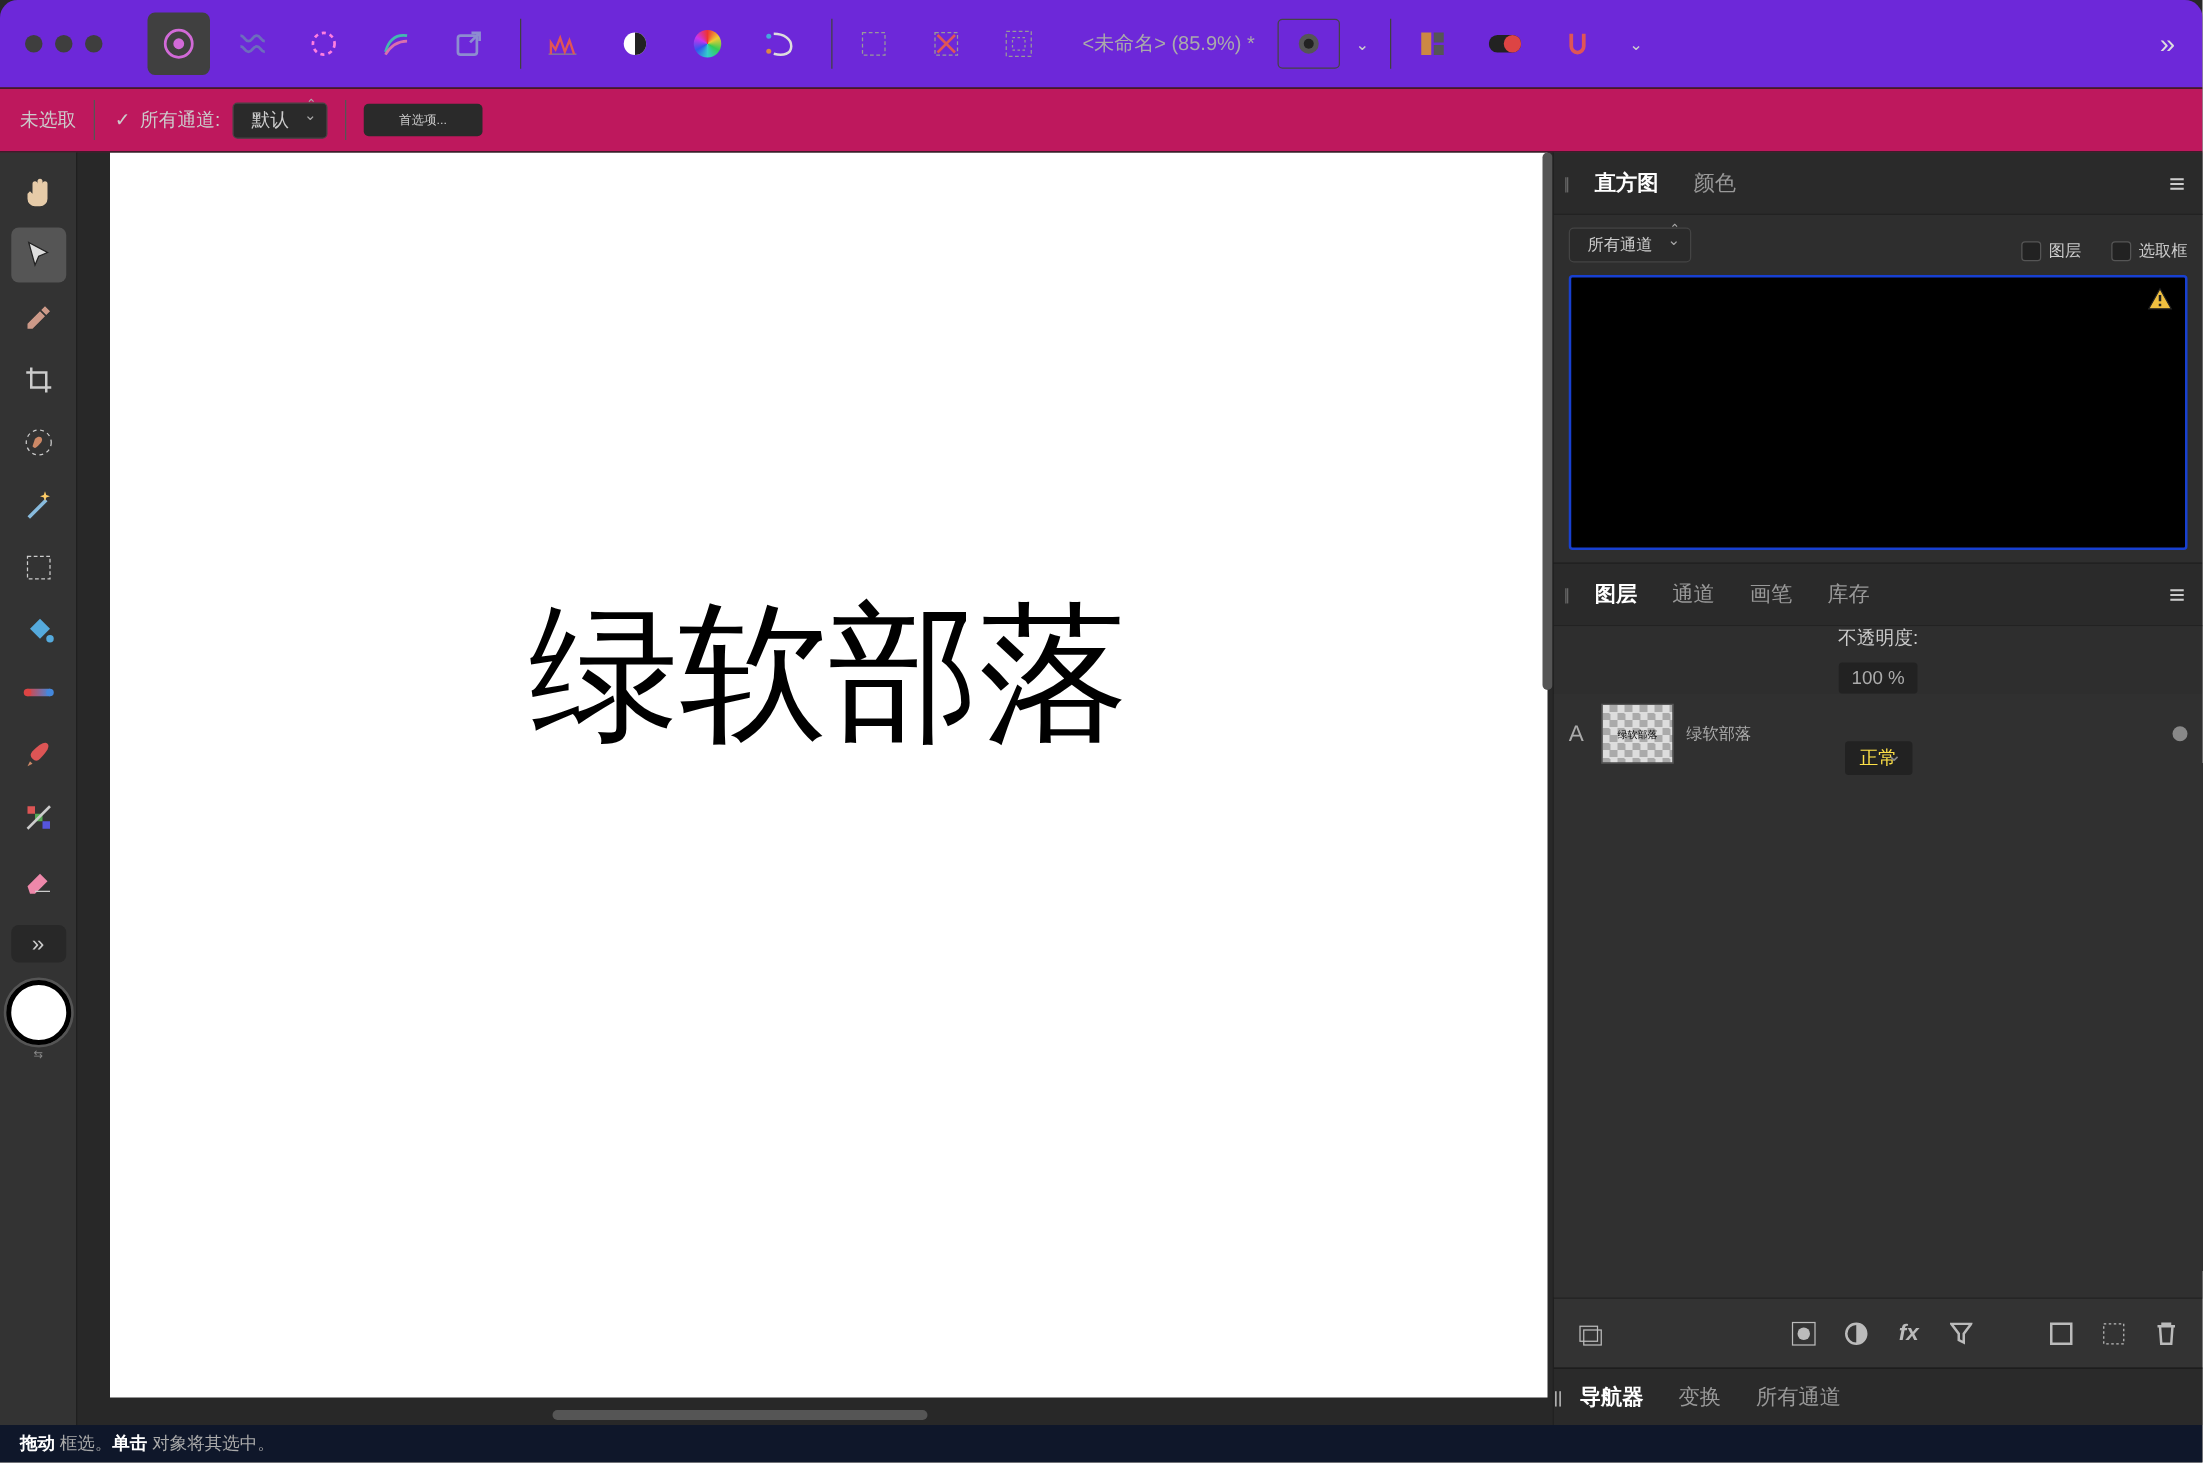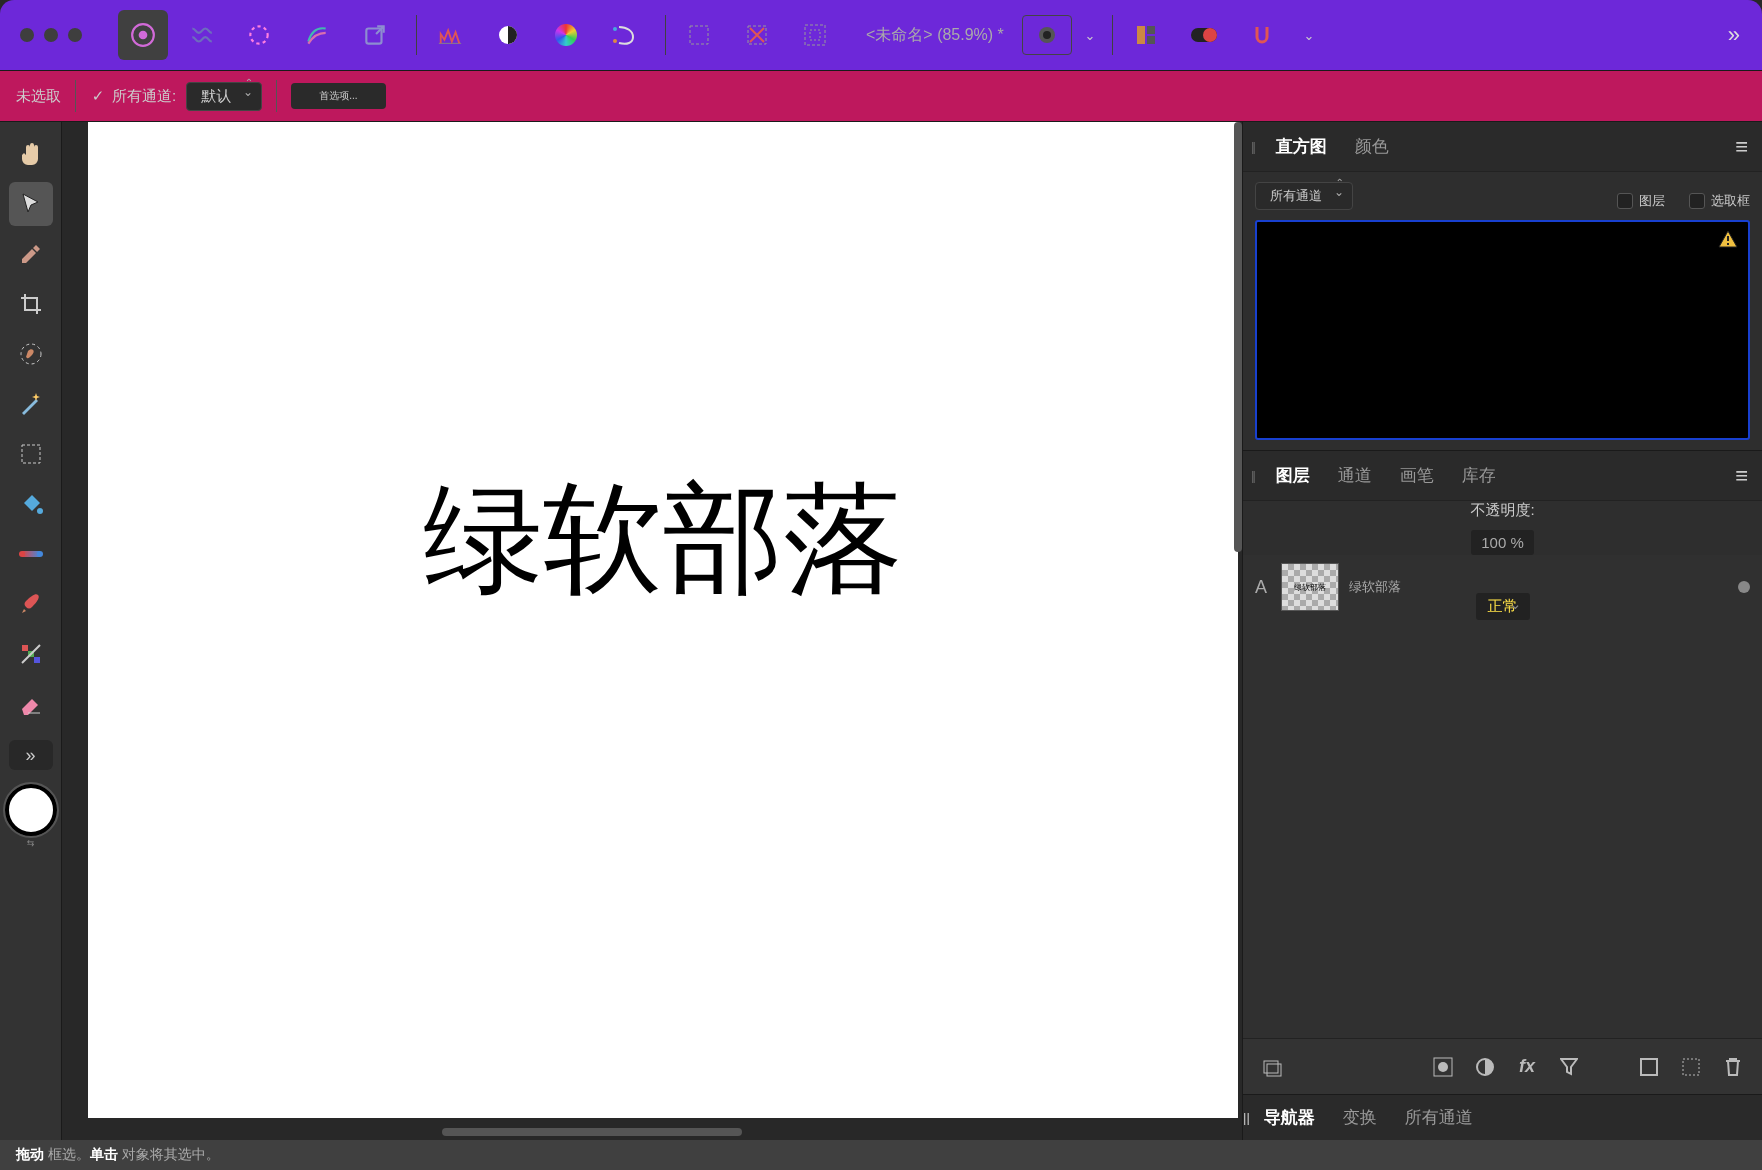--- a/index.html
+++ b/index.html
@@ -77,21 +77,21 @@
 .layer .lname { color: #aaa; }
 .layer .vistog { margin-left: auto; width: 12px; height: 12px; border-radius: 50%; background: #888; }
 .layerbtns { height: 56px; display: flex; align-items: center; padding: 0 12px; gap: 8px; border-top: 1px solid #222; }
 .lb { width: 34px; height: 34px; display: flex; align-items: center; justify-content: center; cursor: pointer; color: #bbb; font-size: 18px; }
 .lbspacer { flex: 1; }
 
 
 .navtabs { height: 46px; display: flex; align-items: center; border-top: 1px solid #1a1a1a; background: #2a2a2a; }
 
 
-.statusbar { height: 30px; background: #404040; display: flex; align-items: center; padding: 0 16px; font-size: 14px; color: #aaa; }
+.statusbar { height: 30px; background: #0f172a; display: flex; align-items: center; padding: 0 16px; font-size: 14px; color: #aaa; }
 .statusbar b { color: #fff; }
 
 
 svg { display: block; }
 </style>
 </head>
 <body>
 
 <div class="topbar">
   <div class="traffic">

